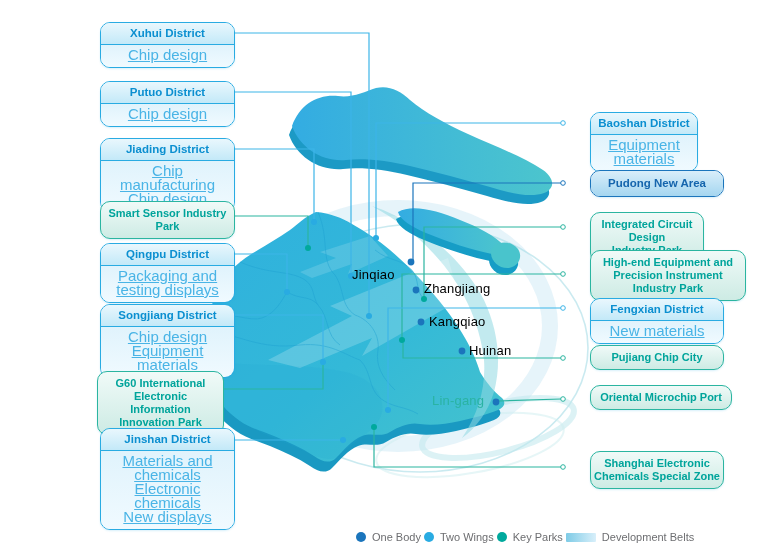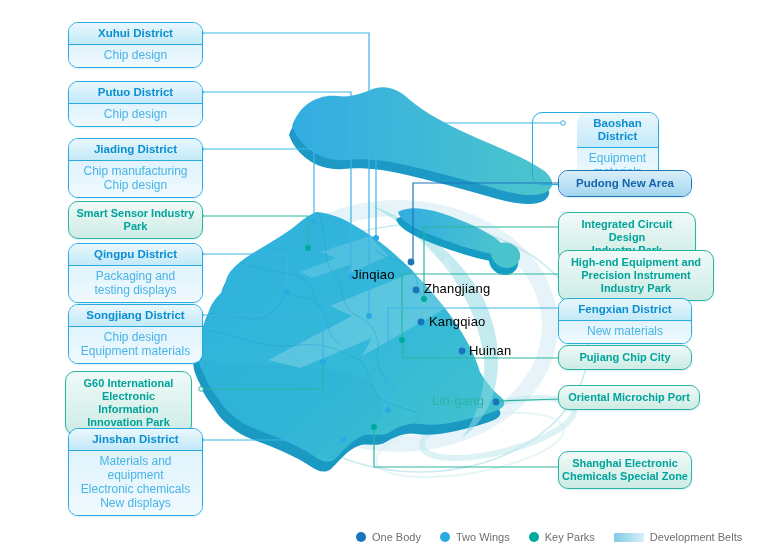--- a/index.html
+++ b/index.html
@@ -2,43 +2,43 @@
 <html><head>
 <meta charset="utf-8">
 <style>
   html,body{margin:0;padding:0;background:#fff;}
   #stage{position:relative;width:768px;height:560px;background:#fff;overflow:hidden;
          font-family:"Liberation Sans","DejaVu Sans",sans-serif;}
   #mapsvg{position:absolute;left:0;top:0;z-index:1;}
 
   
   .box{position:absolute;width:135px;border-radius:10px;z-index:3;box-sizing:border-box;
-       box-shadow:0 1px 2px rgba(41,171,226,.18);text-align:center;}
+       box-shadow:0 1px 2px rgba(41,171,226,.18);text-align:center;margin-left:32px;}
   .box .hd{font-weight:bold;font-size:11.5px;line-height:13px;padding:4px 4px;
            border-top-left-radius:9px;border-top-right-radius:9px;}
-  .box .bd{font-size:12px;line-height:14px;padding:3px 3px 5px;
-           border-bottom-left-radius:9px;border-bottom-right-radius:9px;}
+  .box .bd{font-size:15px;line-height:14px;padding:3px 3px 5px;
+           border-bottom-left-radius:9px;border-bottom-right-radius:9px;text-decoration:underline;}
   .ln{display:block;}
   .district{border:1.5px solid #29abe2;}
   .district .hd{color:#0b8fd0;background:linear-gradient(180deg,#e9f7fd,#c3e9f8);
                 border-bottom:1.2px solid #29abe2;}
   .district .bd{color:#49b4e6;background:linear-gradient(180deg,#e0f3fc,#f0faff);}
   .pudong{border:1.6px solid #1b75bc;}
   .pudong .hd{color:#1565ad;background:linear-gradient(180deg,#d9eefa,#a4d6f0);
               border-bottom:none;border-radius:9px;padding:6px 4px;}
   .park{border:1.5px solid #2bb5a0;background:linear-gradient(180deg,#f0faf8,#cdebe4);}
   .park .pk{font-weight:bold;font-size:11px;line-height:13px;color:#00a49b;padding:5px 3px;}
 
   
   .city{position:absolute;z-index:2;font-size:13px;color:#000000;letter-spacing:.2px;}
   .city.teal{color:#2ab3a3;}
 
   
   #legend{position:absolute;left:356px;top:531px;z-index:3;display:flex;align-items:center;
-          gap:19px;font-size:11px;color:#6d6e71;}
+          gap:3px;font-size:11px;color:#6d6e71;}
   .leg{display:flex;align-items:center;gap:6px;}
   .dot{width:10px;height:10px;border-radius:50%;}
   .c-body{background:#1b75bc;} .c-wing{background:#29abe2;} .c-park{background:#00a99d;}
   .swatch{width:30px;height:9px;background:linear-gradient(90deg,#7ecbe6,#d8effa);border-radius:1px;}
 </style>
 </head>
 <body>
 
 <div id="stage">
 
@@ -208,36 +208,36 @@
   </div>
   <div class="box park" style="left:65px;top:371px;width:127px;">
     <div class="pk">
       <span class="ln">G60 International Electronic</span>
       <span class="ln">Information Innovation Park</span>
     </div>
   </div>
   <div class="box district" style="left:68px;top:428px;">
     <div class="hd">Jinshan District</div>
     <div class="bd">
-      <span class="ln">Materials and equipment</span>
+      <span class="ln">Materials and chemicals</span>
       <span class="ln">Electronic chemicals</span>
       <span class="ln">New displays</span>
     </div>
   </div>
 
-  <div class="box district" style="left:532px;top:112px;width:127px;padding-left:44px;">
+  <div class="box district" style="left:558px;top:112px;width:108px;">
     <div class="hd">Baoshan District</div>
     <div class="bd">
         <span class="ln">Equipment materials</span>
       </div>
   </div>
   <div class="box pudong" style="left:558px;top:170px;width:134px;">
     <div class="hd">Pudong New Area</div>
   </div>
-  <div class="box park" style="left:558px;top:212px;width:138px;">
+  <div class="box park" style="left:558px;top:212px;width:114px;">
     <div class="pk">
       <span class="ln">Integrated Circuit Design</span>
       <span class="ln">Industry Park</span>
     </div>
   </div>
   <div class="box park" style="left:558px;top:250px;width:156px;">
     <div class="pk">
       <span class="ln">High-end Equipment and</span>
       <span class="ln">Precision Instrument</span>
       <span class="ln">Industry Park</span>

